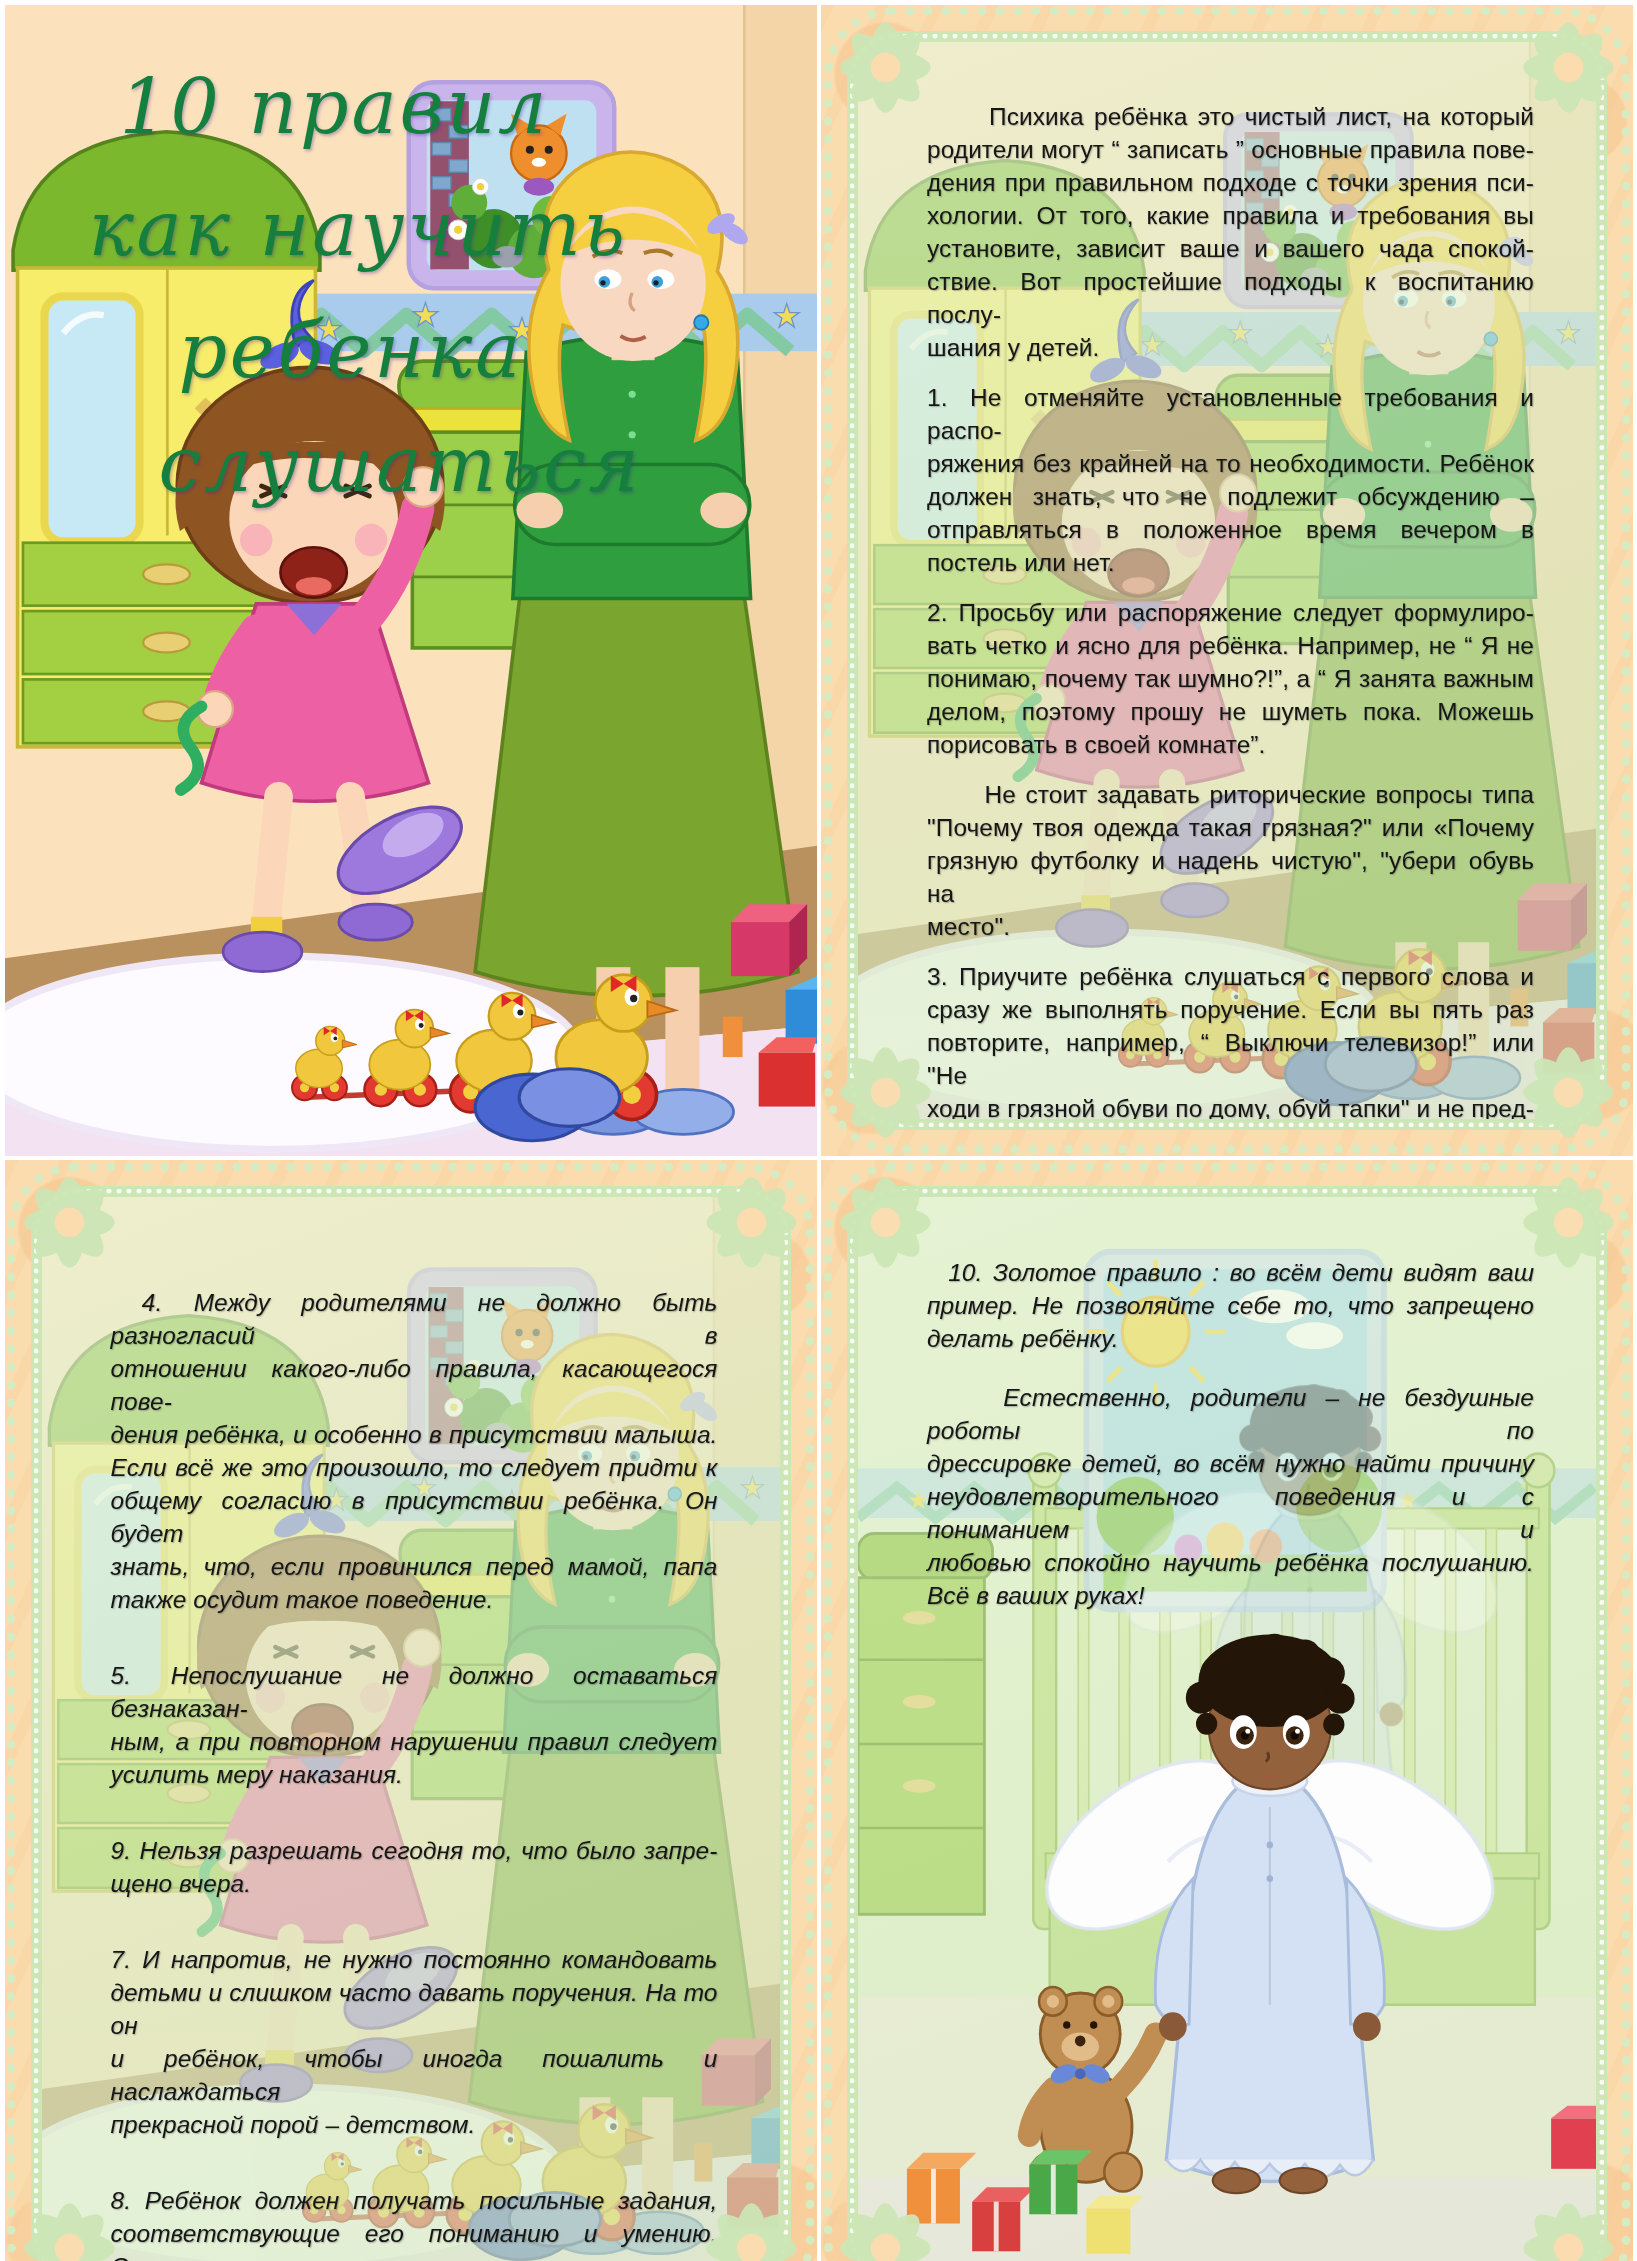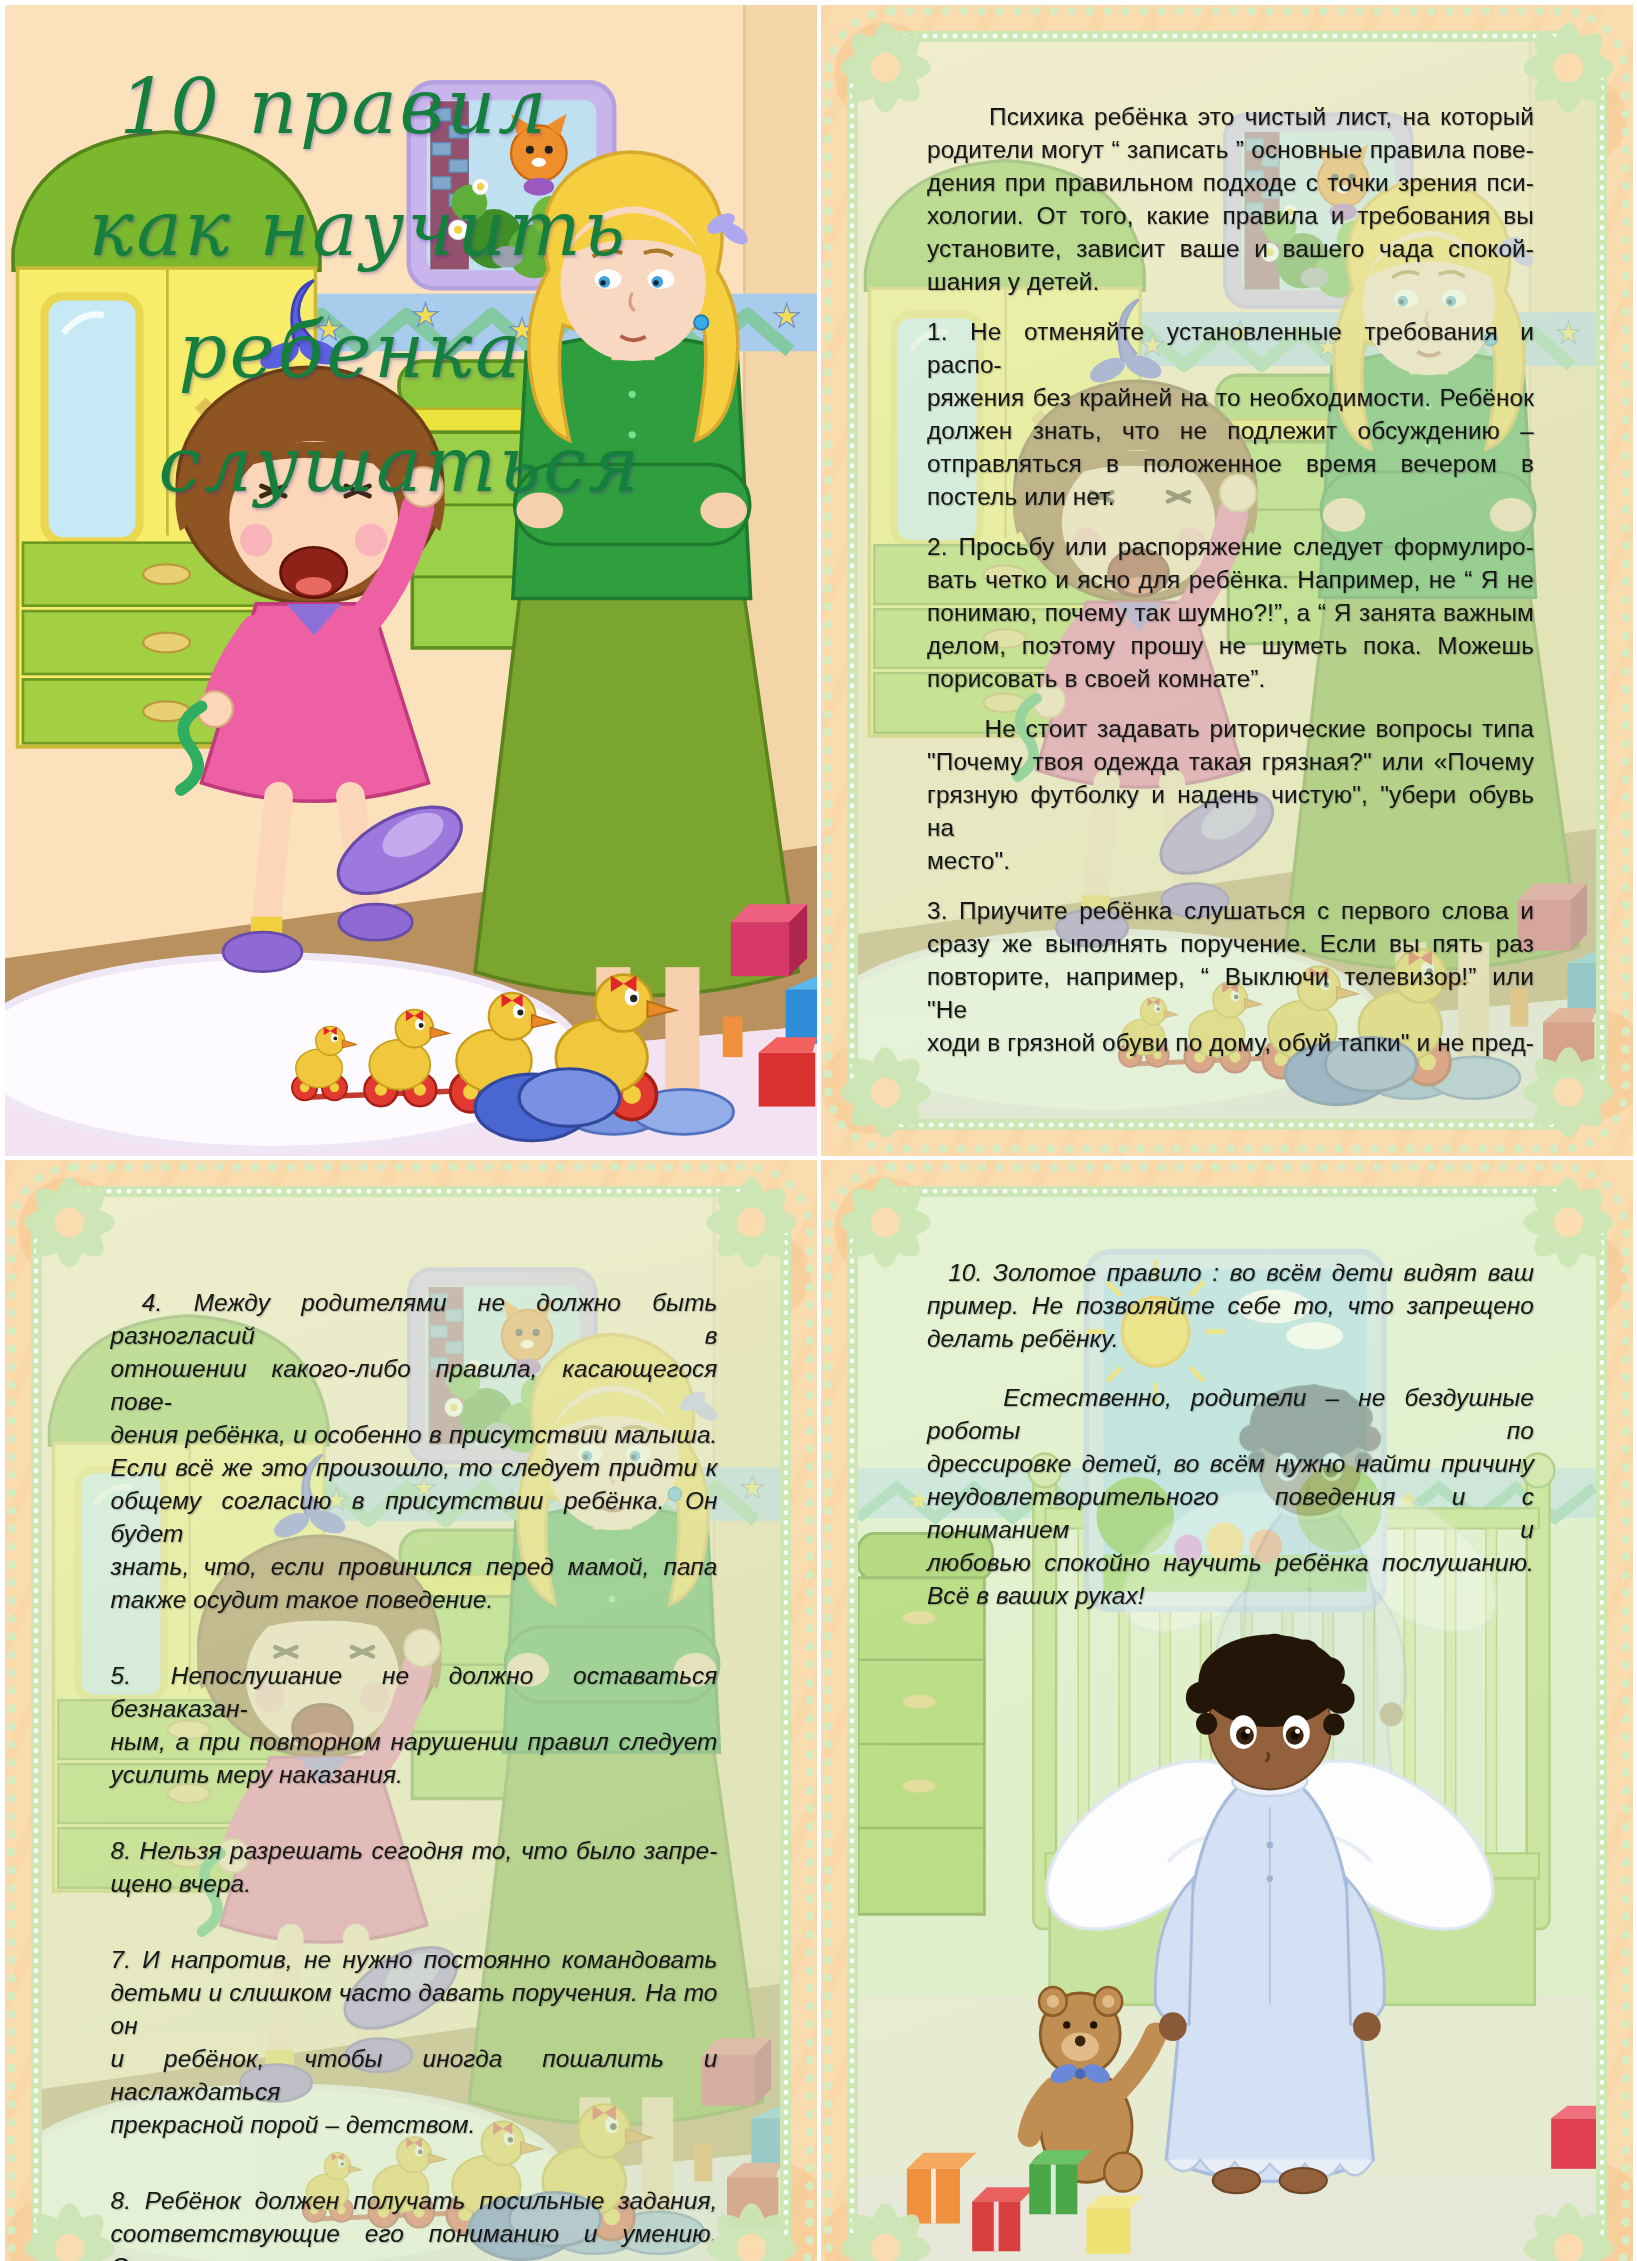--- a/index.html
+++ b/index.html
@@ -306,20 +306,21 @@
       <svg class="bg-scene" viewBox="0 0 1810 2560" preserveAspectRatio="none">
         <use href="#roomScene" opacity="0.38"></use>
       </svg>
       <div class="text-layer">
         <div class="para">
             <div class="tline">      Психика ребёнка это чистый лист, на который</div>
             <div class="tline">родители могут “ записать ” основные правила пове-</div>
             <div class="tline">дения при правильном подходе с точки зрения пси-</div>
             <div class="tline">хологии. От того, какие правила и требования вы</div>
             <div class="tline">установите, зависит ваше и вашего чада спокой-</div>
+            <div class="tline">ствие. Вот простейшие подходы к воспитанию послу-</div>
             <div class="tline last">шания у детей.</div>
           </div>
         <div class="para">
             <div class="tline">1. Не отменяйте установленные требования и распо-</div>
             <div class="tline">ряжения без крайней на то необходимости. Ребёнок</div>
             <div class="tline">должен знать, что не подлежит обсуждению –</div>
             <div class="tline">отправляться в положенное время вечером в</div>
             <div class="tline last">постель или нет.</div>
           </div>
         <div class="para">
@@ -372,21 +373,21 @@
             <div class="tline">общему согласию в присутствии ребёнка. Он будет</div>
             <div class="tline">знать, что, если провинился перед мамой, папа</div>
             <div class="tline last">также осудит такое поведение.</div>
           </div>
         <div class="para">
             <div class="tline">5. Непослушание не должно оставаться безнаказан-</div>
             <div class="tline">ным, а при повторном нарушении правил следует</div>
             <div class="tline last">усилить меру наказания.</div>
           </div>
         <div class="para">
-            <div class="tline">8. Нельзя разрешать сегодня то, что было запре-</div>
+            <div class="tline">9. Нельзя разрешать сегодня то, что было запре-</div>
             <div class="tline last">щено вчера.</div>
           </div>
         <div class="para">
             <div class="tline">7. И напротив, не нужно постоянно командовать</div>
             <div class="tline">детьми и слишком часто давать поручения. На то он</div>
             <div class="tline">и ребёнок, чтобы иногда пошалить и наслаждаться</div>
             <div class="tline last">прекрасной порой – детством.</div>
           </div>
         <div class="para">
             <div class="tline">8. Ребёнок должен получать посильные задания,</div>

